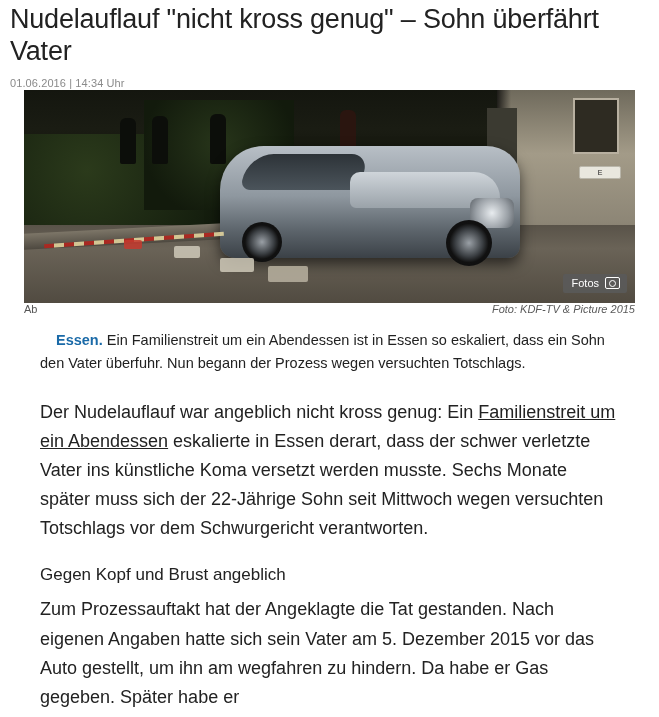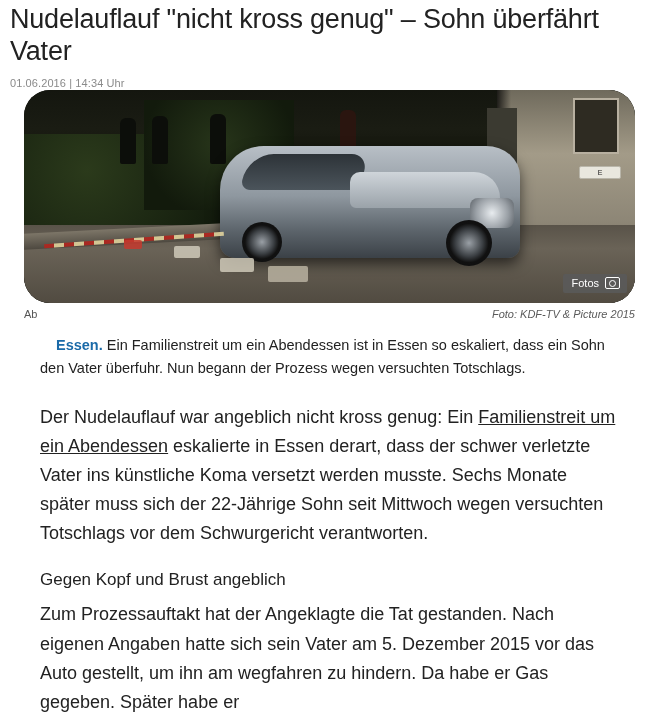--- a/index.html
+++ b/index.html
@@ -44,21 +44,20 @@
     position: relative;
     width: 611px;
     margin: 0 auto;
   }
   .photo {
     position: relative;
     width: 611px;
     height: 213px;
     overflow: hidden;
     background: #0b0d0a;
-    border-radius: 26px;
   }
   
   .photo .sky {
     position: absolute; left: 0; top: 0; width: 100%; height: 100%;
     background:
       linear-gradient(180deg, #14160f 0%, #1a1c13 18%, #111309 40%, #0d0e08 100%);
   }
   .photo .bldg-right {
     position: absolute; right: 0; top: 0; width: 138px; height: 100%;
     background: linear-gradient(180deg,#6f6a5c 0%, #a39b88 30%, #8d8676 62%, #4d4940 100%);
@@ -168,21 +167,20 @@
     width: 5px; height: 5px;
     border: 1px solid #ffffff;
     border-radius: 50%;
   }
   .caption-row {
     display: flex;
     justify-content: space-between;
     align-items: baseline;
     font-size: 11px;
     color: #6e6e6e;
-    padding-top: 5px;
   }
   .caption-left { color: #555555; }
   .caption-right { font-style: italic; color: #5a5a5a; }
   
   .article {
     width: 579px;
     margin: 0 auto;
     padding-top: 14px;
   }
   .lead {

